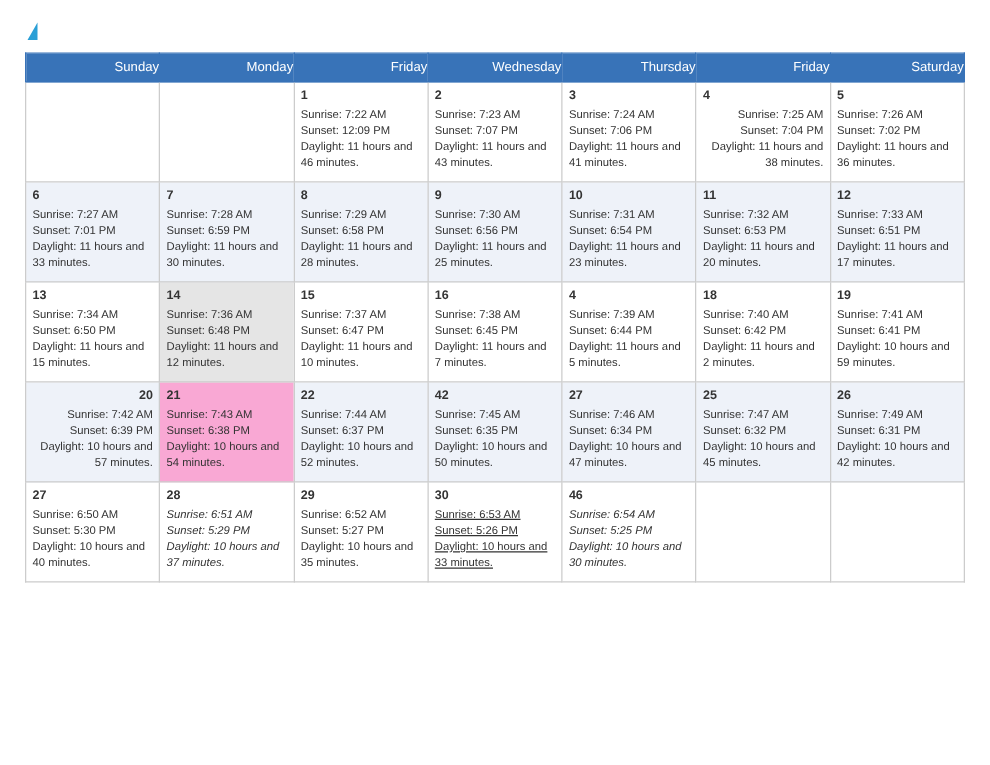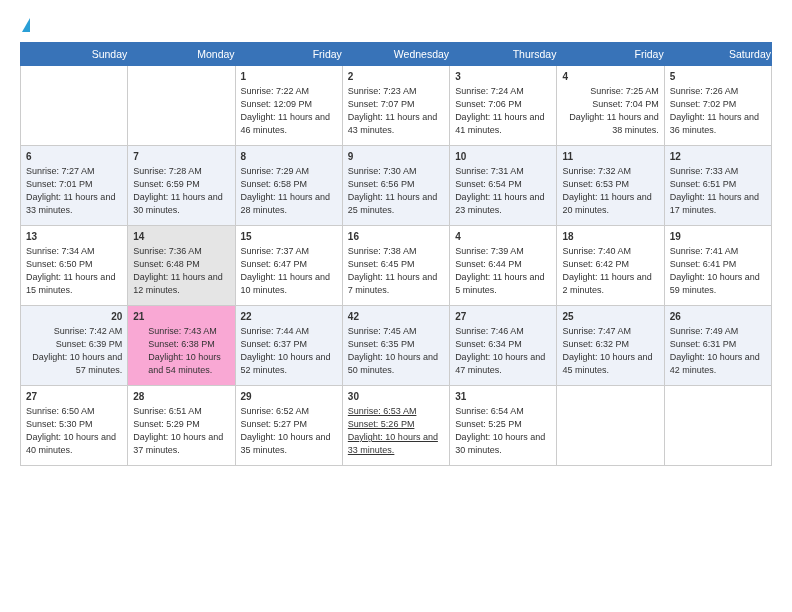--- a/index.html
+++ b/index.html
@@ -263,21 +263,21 @@
         </tr>
         <tr>
           <td style="background-color: rgb(238, 242, 249); text-align: right;">
             <span class="day-num">20</span>
             <div class="day-info" style="white-space: pre-line;">Sunrise: 7:42 AM
 Sunset: 6:39 PM
 Daylight: 10 hours and 57 minutes.</div>
           </td>
           <td style="background-color: #f9a8d4;">
             <span class="day-num">21</span>
-            <div class="day-info" style="white-space: pre-line; margin-left: 15px;">Sunrise: 7:43 AM
+            <div class="day-info" style="white-space: pre-line;">Sunrise: 7:43 AM
 Sunset: 6:38 PM
 Daylight: 10 hours and 54 minutes.</div>
           </td>
           <td style="background-color: rgb(238, 242, 249);">
             <span class="day-num">22</span>
             <div class="day-info" style="white-space: pre-line;">Sunrise: 7:44 AM
 Sunset: 6:37 PM
 Daylight: 10 hours and 52 minutes.</div>
           </td>
           <td style="background-color: rgb(238, 242, 249);">
@@ -307,39 +307,39 @@
         </tr>
         <tr>
           <td style="background-color: rgb(255, 255, 255); border-radius: 17px;">
             <span class="day-num">27</span>
             <div class="day-info" style="white-space: pre-line;">Sunrise: 6:50 AM
 Sunset: 5:30 PM
 Daylight: 10 hours and 40 minutes.</div>
           </td>
           <td style="background-color: rgb(255, 255, 255);">
             <span class="day-num">28</span>
-            <div class="day-info" style="white-space: pre-line;">Sunrise: 6:51 AM
+            <div class="day-info" style="white-space: pre-line; font-style: italic;">Sunrise: 6:51 AM
 Sunset: 5:29 PM
 Daylight: 10 hours and 37 minutes.</div>
           </td>
           <td style="background-color: rgb(255, 255, 255);">
             <span class="day-num">29</span>
             <div class="day-info" style="white-space: pre-line;">Sunrise: 6:52 AM
 Sunset: 5:27 PM
 Daylight: 10 hours and 35 minutes.</div>
           </td>
           <td style="background-color: rgb(255, 255, 255);">
             <span class="day-num">30</span>
             <div class="day-info" style="white-space: pre-line; text-decoration: underline;">Sunrise: 6:53 AM
 Sunset: 5:26 PM
 Daylight: 10 hours and 33 minutes.</div>
           </td>
           <td style="background-color: rgb(255, 255, 255);">
-            <span class="day-num">31</span>
-            <div class="day-info" style="white-space: pre-line;">Sunrise: 6:54 AM
+            <span class="day-num">46</span>
+            <div class="day-info" style="white-space: pre-line; font-style: italic;">Sunrise: 6:54 AM
 Sunset: 5:25 PM
 Daylight: 10 hours and 30 minutes.</div>
           </td>
           <td class="empty-cell" style="background-color: rgb(255, 255, 255);"></td>
           <td class="empty-cell" style="background-color: rgb(255, 255, 255);"></td>
         </tr>
       </tbody>
   </table>
 </div>
 

